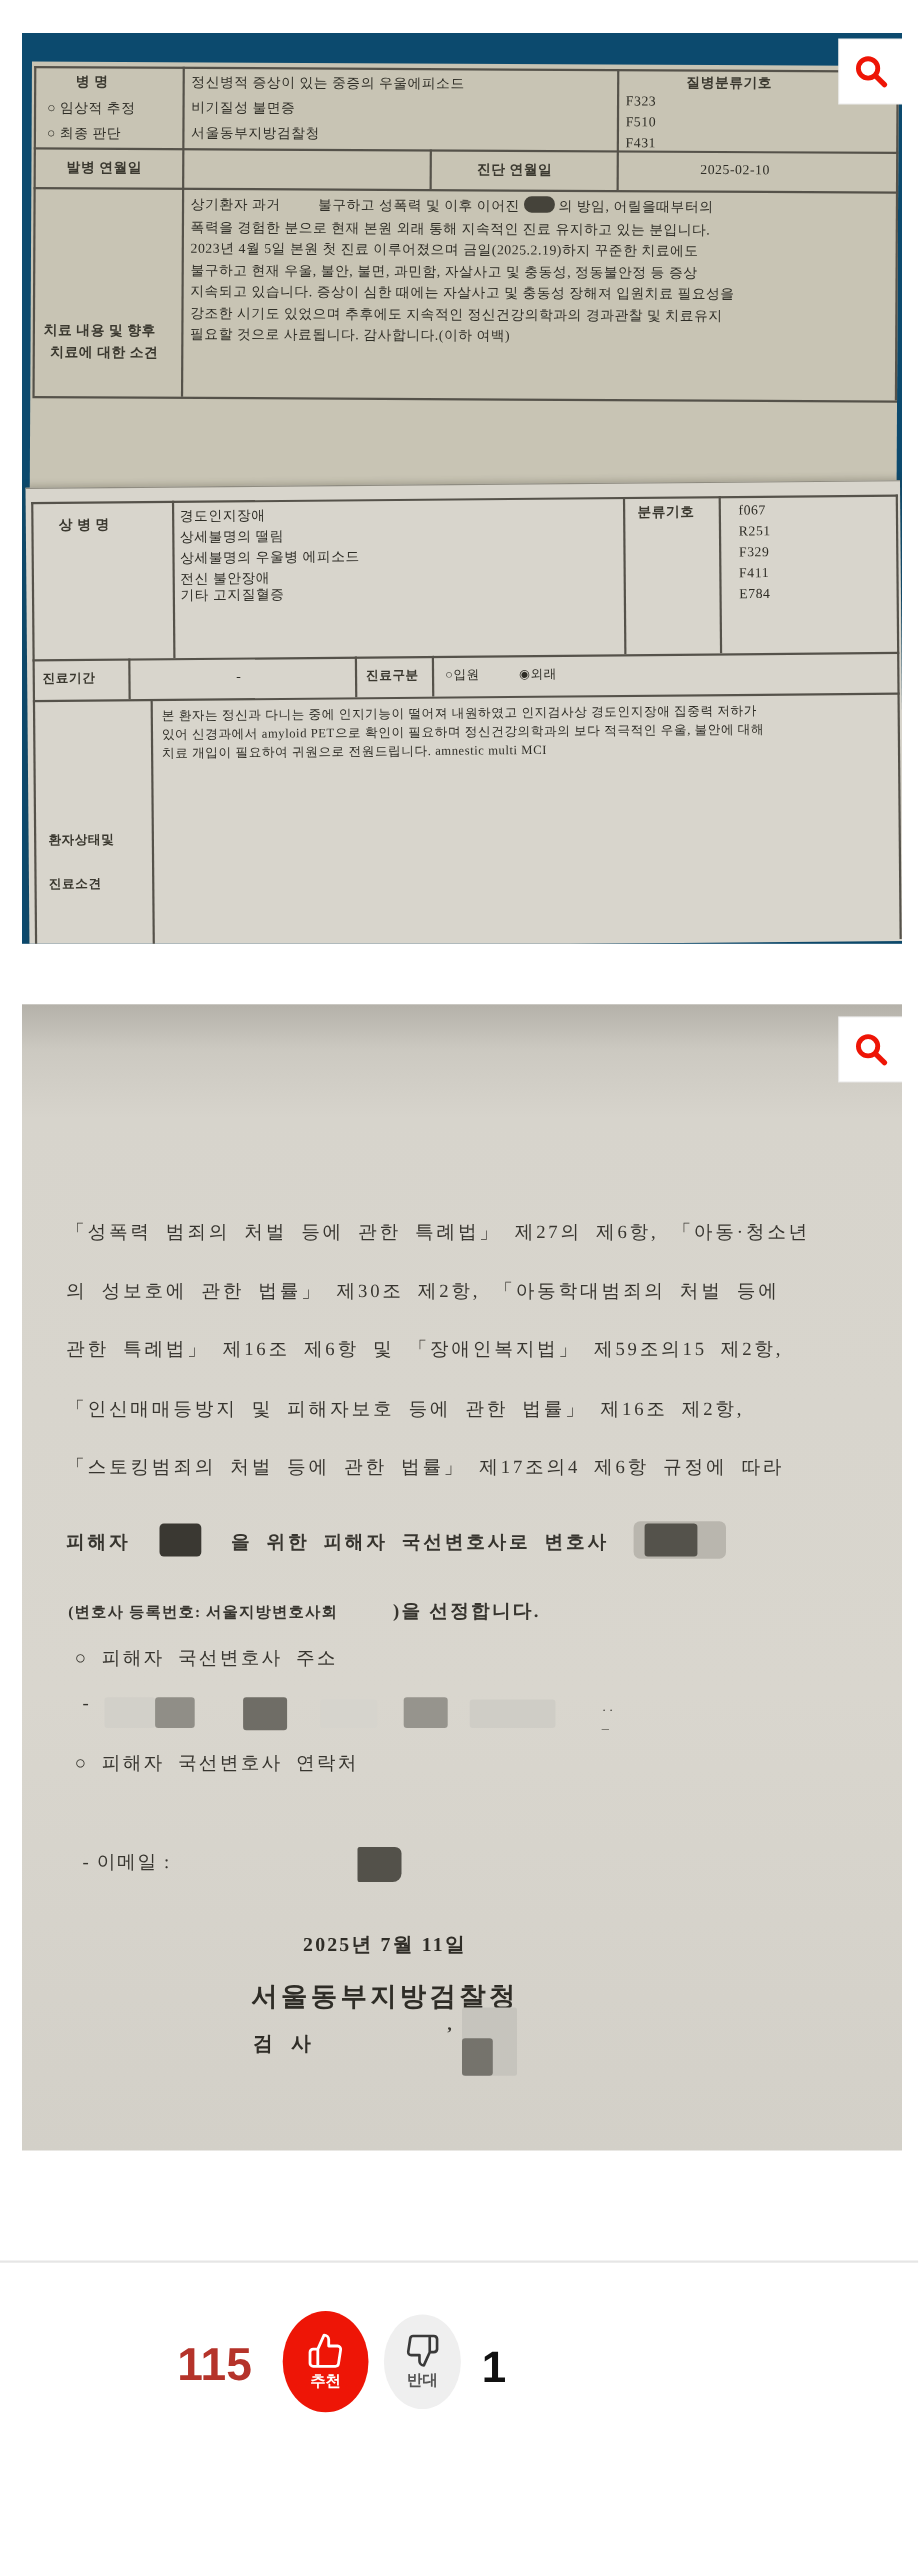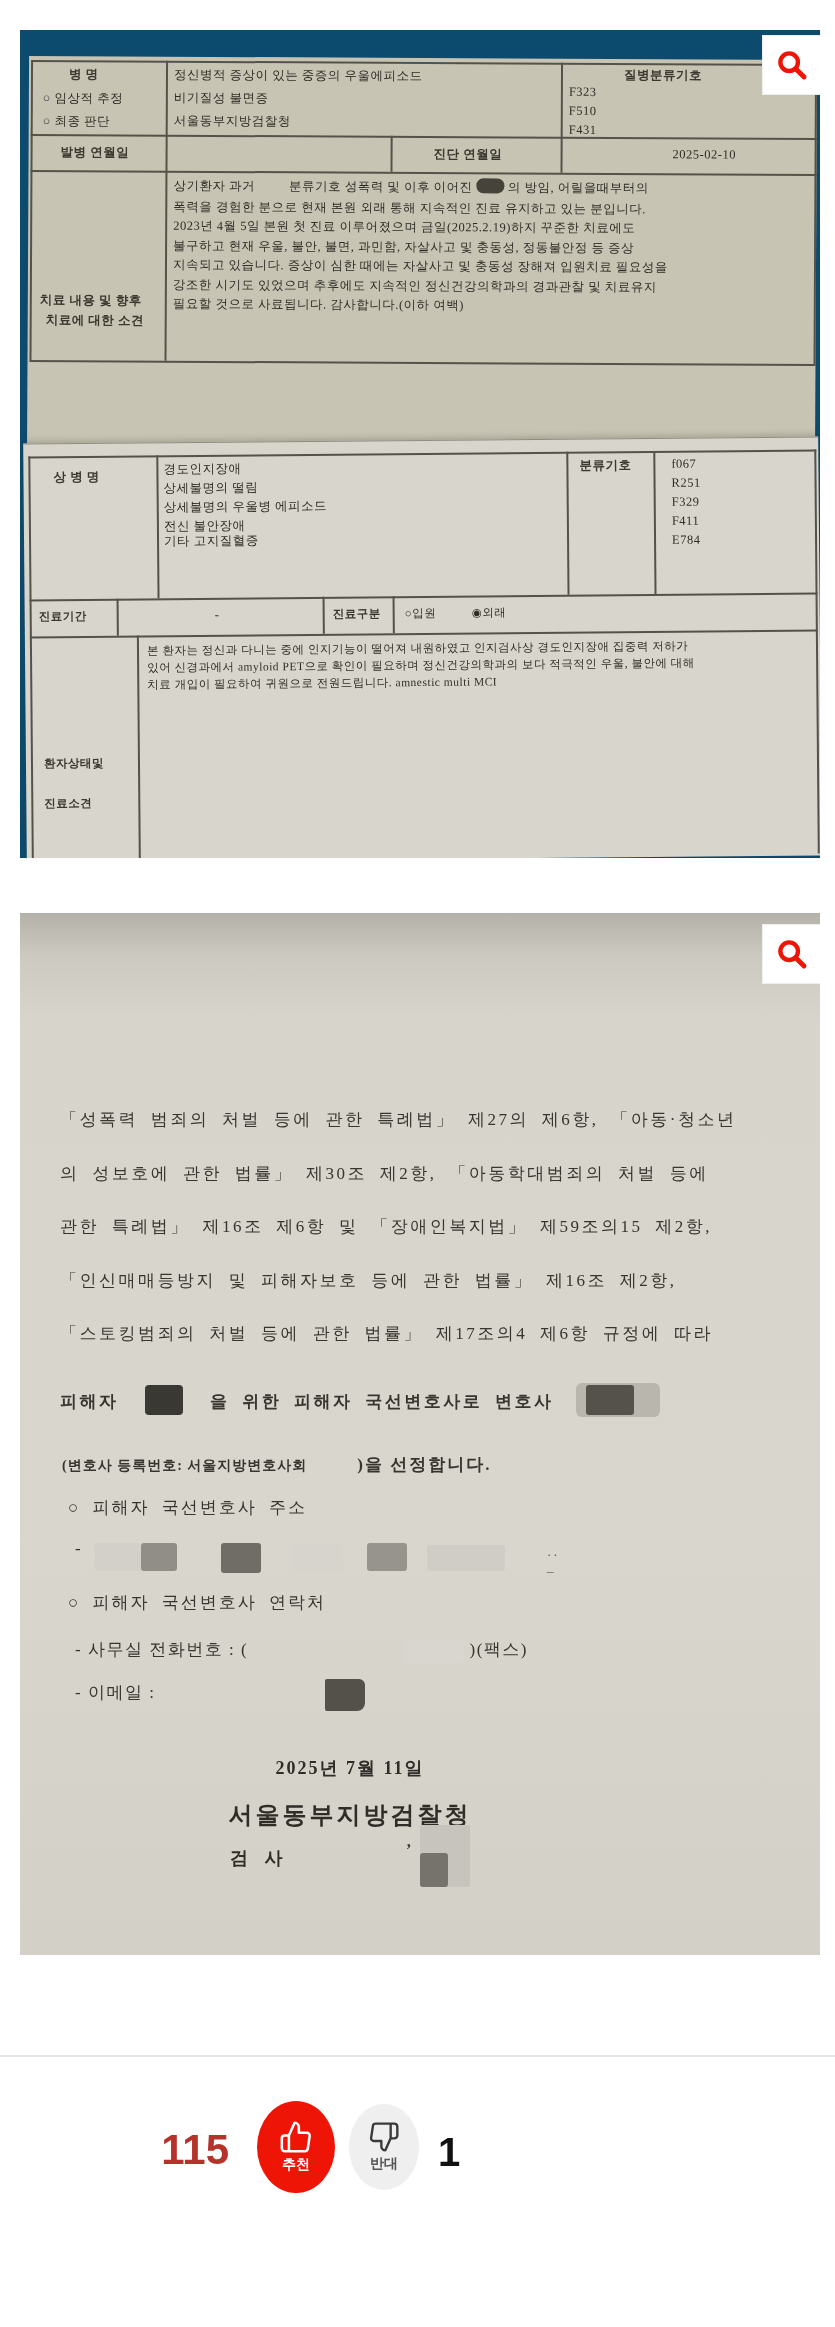--- a/index.html
+++ b/index.html
@@ -68,26 +68,26 @@
       <div class="dtxt dlabel" style="left:595px;top:8px;">질병분류기호</div>
       <div>
 
       <div class="dtxt code" style="left: 540px; top: 26px;">F323</div>
           <div class="dtxt code" style="left: 540px; top: 45px;">F510</div>
           <div class="dtxt code" style="left: 540px; top: 64px;">F431</div>
         </div>
 
       <div class="dtxt dlabel" style="left:32px;top:88px;">발병 연월일</div>
       <div class="dtxt dlabel" style="left:405px;top:88px;">진단 연월일</div>
-      <div class="dtxt" style="left:644px;top:88px;">2025-02-10</div>
+      <div class="dtxt" style="left:608px;top:88px;">2025-02-10</div>
 
       <div class="dtxt dlabel" style="left:12px;top:236px;">치료 내용 및 향후</div>
       <div class="dtxt dlabel" style="left:18px;top:256px;">치료에 대한 소견</div>
       <div class="dtxt" style="left:145px;top:120px;">
-        <span>상기환자 과거</span><span class="gap30"></span><span>분류기호 성폭력 및 이후 이어진</span> <span class="blob"></span> <span>의 방임, 어릴을때부터의</span>
+        <span>상기환자 과거</span><span class="gap30"></span><span>불구하고 성폭력 및 이후 이어진</span> <span class="blob"></span> <span>의 방임, 어릴을때부터의</span>
       </div>
       <div>
 
       <div class="dtxt op" style="left: 145px; top: 141.5px;">폭력을 경험한 분으로 현재 본원 외래 통해 지속적인 진료 유지하고 있는 분입니다.</div>
           <div class="dtxt op" style="left: 145px; top: 161px;">2023년 4월 5일 본원 첫 진료 이루어졌으며 금일(2025.2.19)하지 꾸준한 치료에도</div>
           <div class="dtxt op" style="left: 145px; top: 180.5px;">불구하고 현재 우울, 불안, 불면, 과민함, 자살사고 및 충동성, 정동불안정 등 증상</div>
           <div class="dtxt op" style="left: 145px; top: 200px;">지속되고 있습니다. 증상이 심한 때에는 자살사고 및 충동성 장해져 입원치료 필요성을</div>
           <div class="dtxt op" style="left: 145px; top: 219.5px;">강조한 시기도 있었으며 추후에도 지속적인 정신건강의학과의 경과관찰 및 치료유지</div>
           <div class="dtxt op" style="left: 145px; top: 239px;">필요할 것으로 사료됩니다. 감사합니다.(이하 여백)</div>
         </div>
@@ -187,27 +187,20 @@
       <span class="redact" style="left:66px;top:0;width:36px;height:28px;background:#908e87;"></span>
       <span class="redact" style="left:146px;top:0;width:40px;height:30px;background:#6f6d66;"></span>
       <span class="redact" style="left:216px;top:2px;width:52px;height:26px;background:#d6d4cd;"></span>
       <span class="redact" style="left:292px;top:0;width:40px;height:28px;background:#96948d;"></span>
       <span class="redact" style="left:352px;top:2px;width:78px;height:26px;background:#cfcdc6;"></span>
       <span class="abs" style="left:472px;top:4px;color:#55534c;font-size:13px;letter-spacing:2px;">·· –</span>
     </div>
 
     <div class="ltxt" style="left:48px;top:678px;letter-spacing:2px;">○ 피해자 국선변호사 연락처</div>
 
-    <div class="abs" style="left:55px;top:725px;white-space:nowrap;color:#37352f;font-size:17px;letter-spacing:1.5px;">
-      <span>- 사무실 전화번호 : (</span>
-      <span style="display:inline-block;width:210px;position:relative;">
-        <span class="redact" style="left:150px;top:-16px;width:60px;height:24px;background:#d8d6cf;"></span>
-      </span>
-      <span>)(팩스)</span>
-    </div>
 
     <div class="abs" style="left:55px;top:768px;white-space:nowrap;color:#37352f;font-size:17px;letter-spacing:1.5px;">
       <span>- 이메일 :</span>
       <span class="redact" style="left:250px;top:-2px;width:40px;height:32px;background:#53514a;border-radius:2px 6px 8px 2px;"></span>
     </div>
 
     <div class="abs" style="left:180px;top:843px;width:300px;text-align:center;color:#2f2d27;font-size:18px;font-weight:bold;letter-spacing:2px;">2025년  7월  11일</div>
     <div class="abs" style="left:180px;top:886px;width:300px;text-align:center;color:#2f2d27;font-size:24px;font-weight:bold;letter-spacing:3px;">서울동부지방검찰청</div>
     <div class="abs" style="left:210px;top:933px;color:#2f2d27;font-size:18px;font-weight:bold;letter-spacing:6px;">검   사</div>
     <div class="redact" style="left:400px;top:912px;width:50px;height:62px;background:#c6c4bd;border-radius:2px;"></div>

